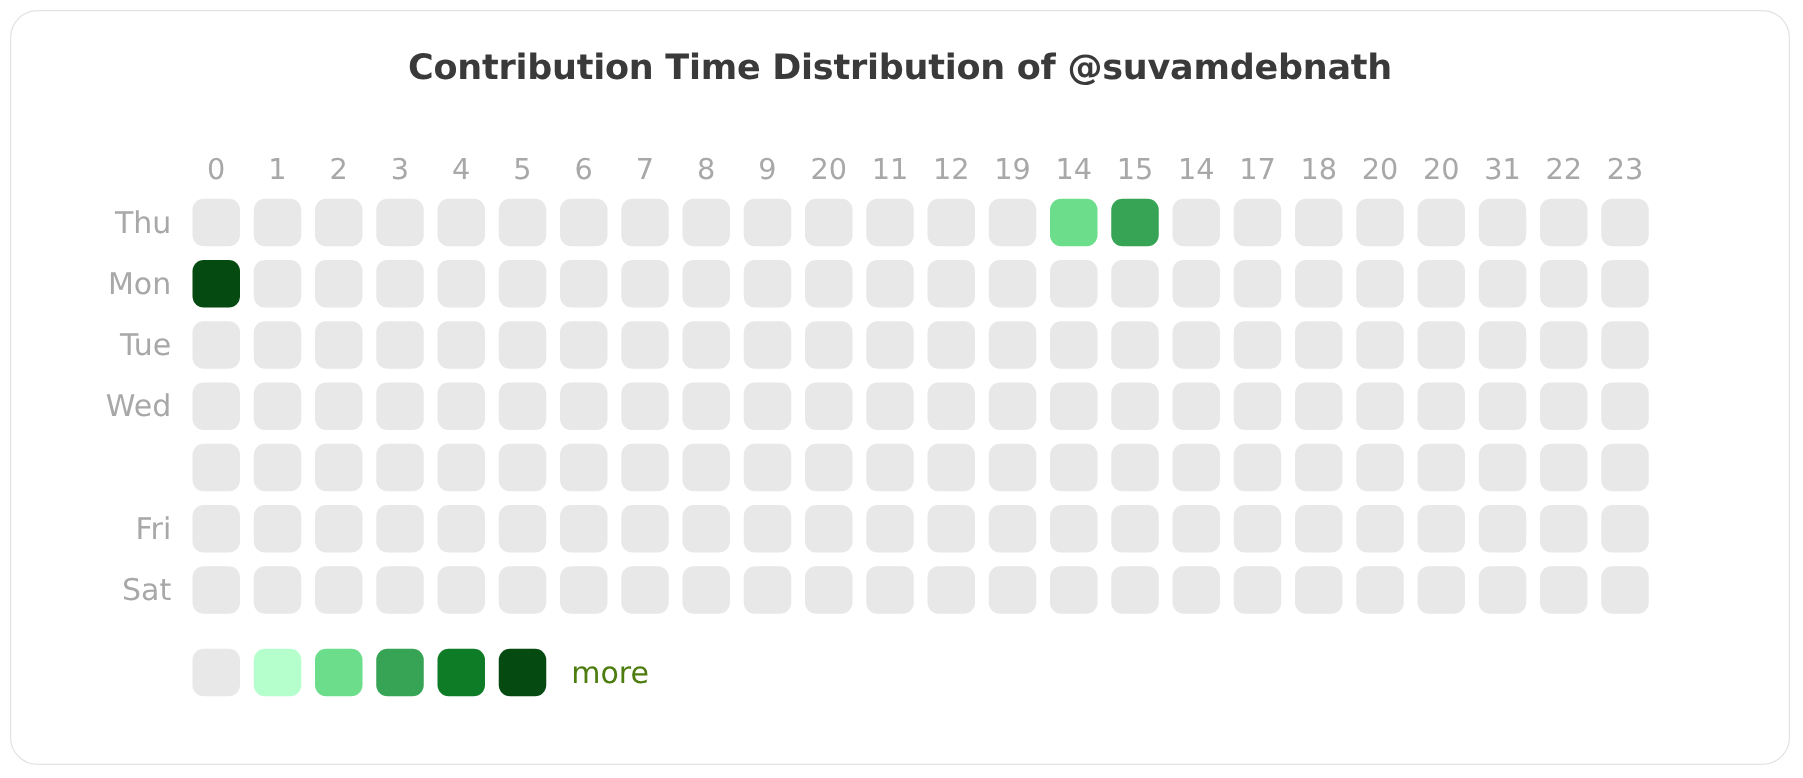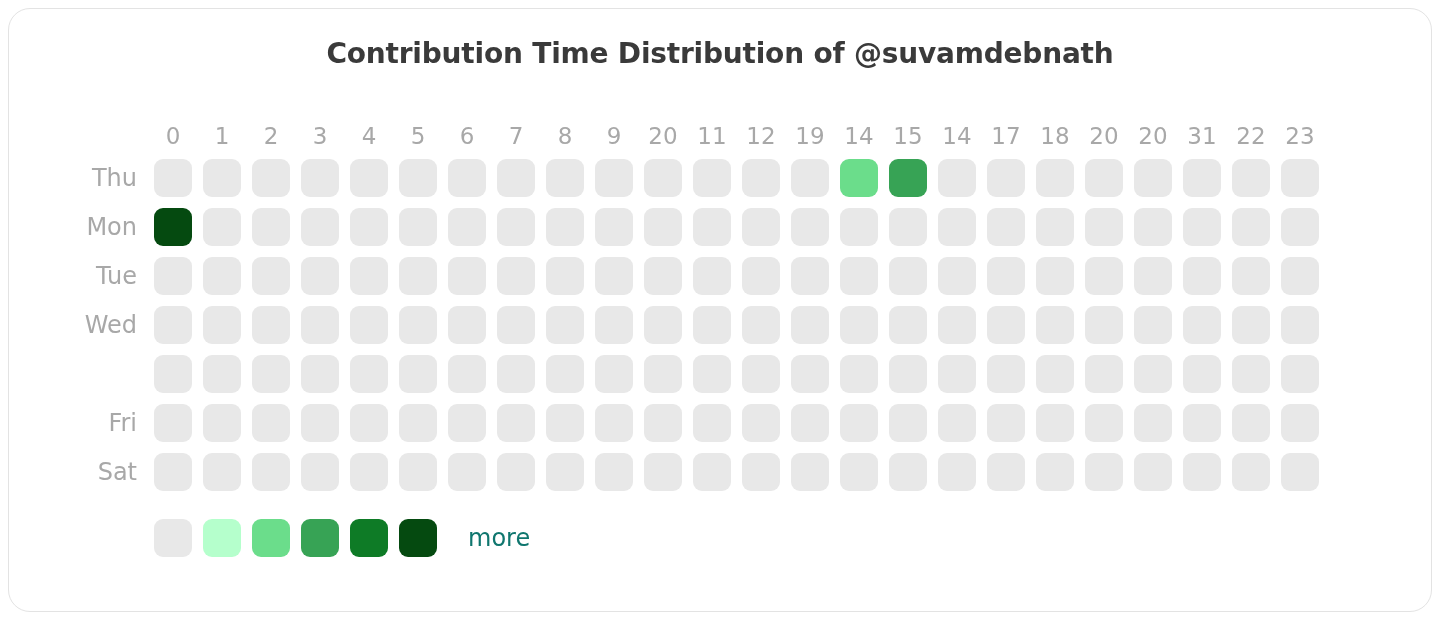--- a/index.html
+++ b/index.html
@@ -107,23 +107,23 @@
     top: 510px;
     width: 128px;
     height: 38px;
     line-height: 38px;
     text-align: right;
     font-size: 24px;
     color: #595959;
   }
   .legend-more {
     font-size: 24px;
-    color: #0f766e;
+    color: #4d7c0f;
     line-height: 38px;
-    margin-left: 20px;
+    margin-left: 9px;
     white-space: nowrap;
   }
 </style>
 </head>
 <body>
 
 <div class="card">
 
   <div class="title">Contribution Time Distribution of @suvamdebnath</div>
 

